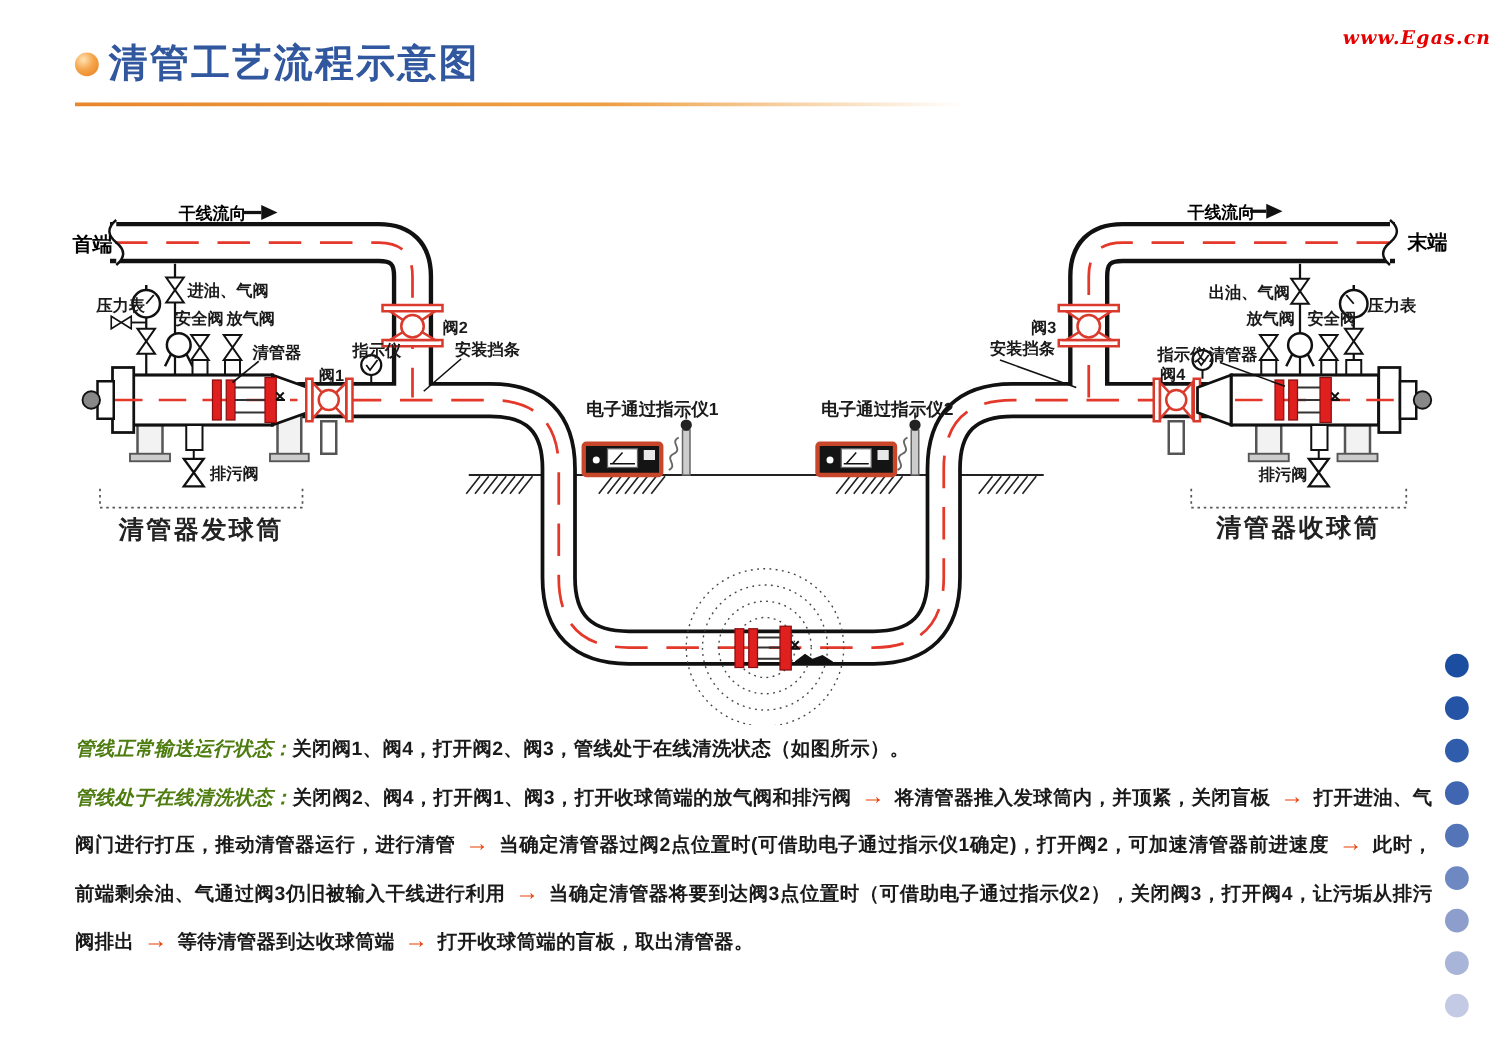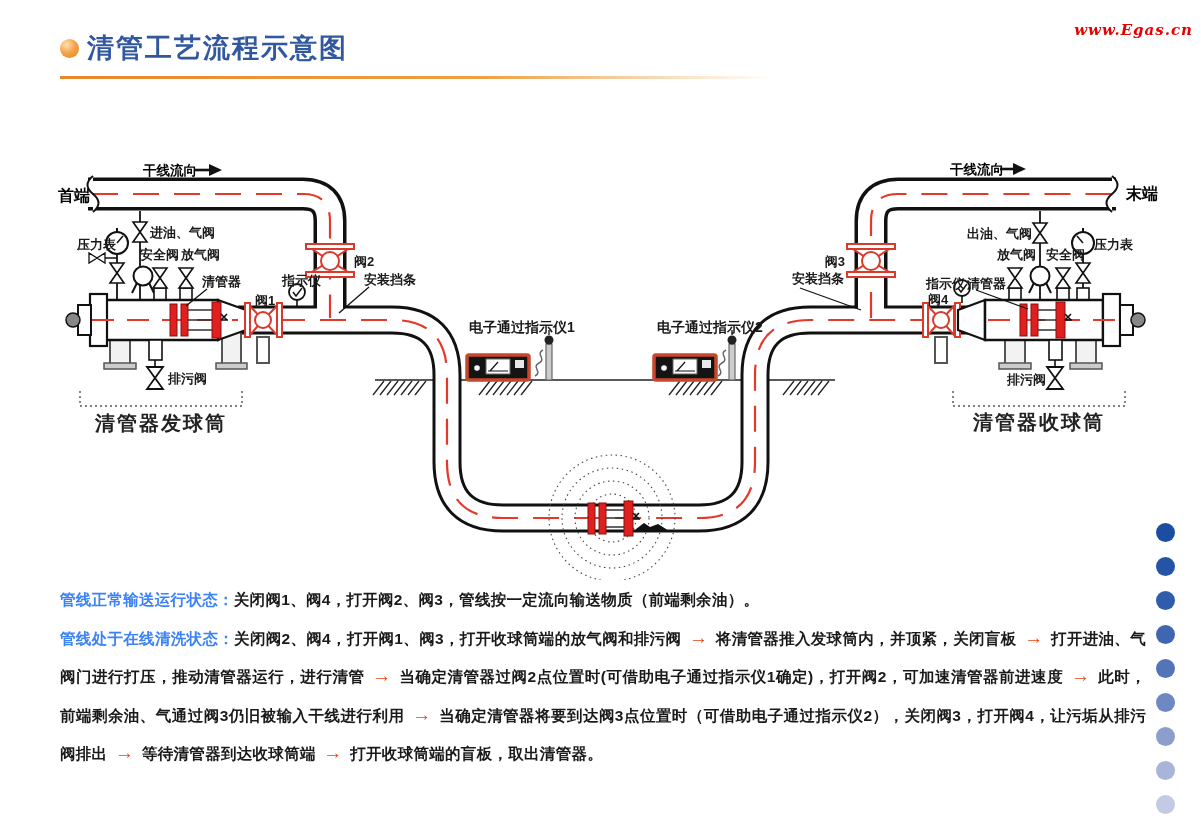--- a/index.html
+++ b/index.html
@@ -6,30 +6,30 @@
   body{width:1201px;height:838px;position:relative;overflow:hidden;
        font-family:"Liberation Sans","DejaVu Sans",sans-serif;color:#1a1a1a;}
   
   .watermark{position:absolute;top:21px;right:8px;font-family:"DejaVu Serif","Liberation Serif",serif;
        font-style:italic;font-weight:bold;font-size:15px;color:#e60000;letter-spacing:1px;}
   
   .header{position:absolute;left:60px;top:30px;width:740px;}
   .title-row{display:flex;align-items:center;gap:8px;}
   .ball{width:19px;height:19px;border-radius:50%;
        background:radial-gradient(circle at 35% 30%, #ffe2b3 0%, #f5a54d 45%, #e87a14 100%);}
-  .page-title{font-size:27px;font-weight:bold;color:#31589f;letter-spacing:2px;}
+  .page-title{font-size:31px;font-weight:bold;color:#31589f;letter-spacing:2px;}
   .title-underline{margin-top:10px;height:3px;width:710px;
        background:linear-gradient(to right,#e8872b 0%,#eda045 60%,rgba(237,160,69,0) 100%);}
   
   .diagram{position:absolute;left:0;top:0;width:1201px;height:580px;}
   
   .notes{position:absolute;left:60px;top:581px;width:1086px;font-size:15.5px;font-weight:bold;
        line-height:37.5px;text-align:justify;letter-spacing:0.3px;}
   .notes p{margin:0;}
-  .seg-heading{color:#3b82f6;}
+  .seg-heading{color:#4d7c0f;font-style:italic;}
   .seg-text{color:#1a1a1a;}
   .seg-arrow{color:#e8430f;font-size:19px;padding:0 3px;font-weight:bold;}
   
   .dots{position:absolute;left:1156px;top:523px;width:20px;}
   .dots .dot{width:19px;height:19px;border-radius:50%;margin-bottom:15px;}
   svg text{font-family:"Liberation Sans","DejaVu Sans",sans-serif;}
 </style>
 </head>
 <body>
 
@@ -290,21 +290,21 @@
     <text x="997" y="259">放气阀</text>
     <text x="1046" y="259">安全阀</text>
     <text x="1094" y="249">压力表</text>
     <text x="1046" y="384" text-anchor="end">排污阀</text>
   </g>
   <text x="161" y="430" text-anchor="middle" font-size="20" font-weight="bold" fill="#222" letter-spacing="2">清管器发球筒</text>
   <text x="1039" y="429" text-anchor="middle" font-size="20" font-weight="bold" fill="#222" letter-spacing="2">清管器收球筒</text>
 </svg>
 
 <div class="notes">
-  <p><span class="seg-heading">管线正常输送运行状态：</span><span class="seg-text">关闭阀1、阀4，打开阀2、阀3，管线按一定流向输送物质（前端剩余油）。</span></p>
+  <p><span class="seg-heading">管线正常输送运行状态：</span><span class="seg-text">关闭阀1、阀4，打开阀2、阀3，管线处于在线清洗状态（如图所示）。</span></p>
   <p><span class="seg-heading">管线处于在线清洗状态：</span><span class="seg-text">关闭阀2、阀4，打开阀1、阀3，打开收球筒端的放气阀和排污阀 </span><span class="seg-arrow">→</span><span class="seg-text"> 将清管器推入发球筒内，并顶紧，关闭盲板 </span><span class="seg-arrow">→</span><span class="seg-text"> 打开进油、气阀门进行打压，推动清管器运行，进行清管 </span><span class="seg-arrow">→</span><span class="seg-text"> 当确定清管器过阀2点位置时(可借助电子通过指示仪1确定)，打开阀2，可加速清管器前进速度 </span><span class="seg-arrow">→</span><span class="seg-text"> 此时，前端剩余油、气通过阀3仍旧被输入干线进行利用 </span><span class="seg-arrow">→</span><span class="seg-text"> 当确定清管器将要到达阀3点位置时（可借助电子通过指示仪2），关闭阀3，打开阀4，让污垢从排污阀排出 </span><span class="seg-arrow">→</span><span class="seg-text"> 等待清管器到达收球筒端 </span><span class="seg-arrow">→</span><span class="seg-text"> 打开收球筒端的盲板，取出清管器。</span></p>
 </div>
 
 <div class="dots">
     <div class="dot" style="background: rgb(27, 77, 161);"></div>
     <div class="dot" style="background: rgb(37, 84, 167);"></div>
     <div class="dot" style="background: rgb(47, 92, 171);"></div>
     <div class="dot" style="background: rgb(64, 102, 177);"></div>
     <div class="dot" style="background: rgb(84, 116, 184);"></div>
     <div class="dot" style="background: rgb(110, 136, 194);"></div>

